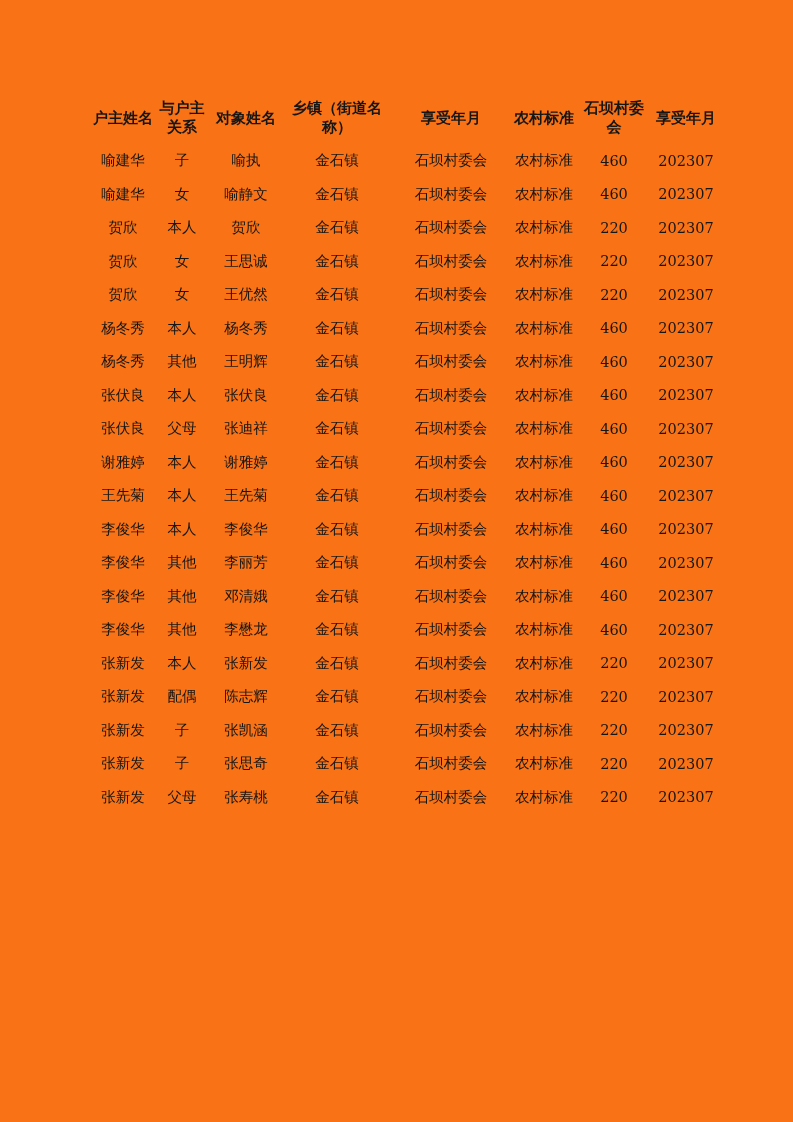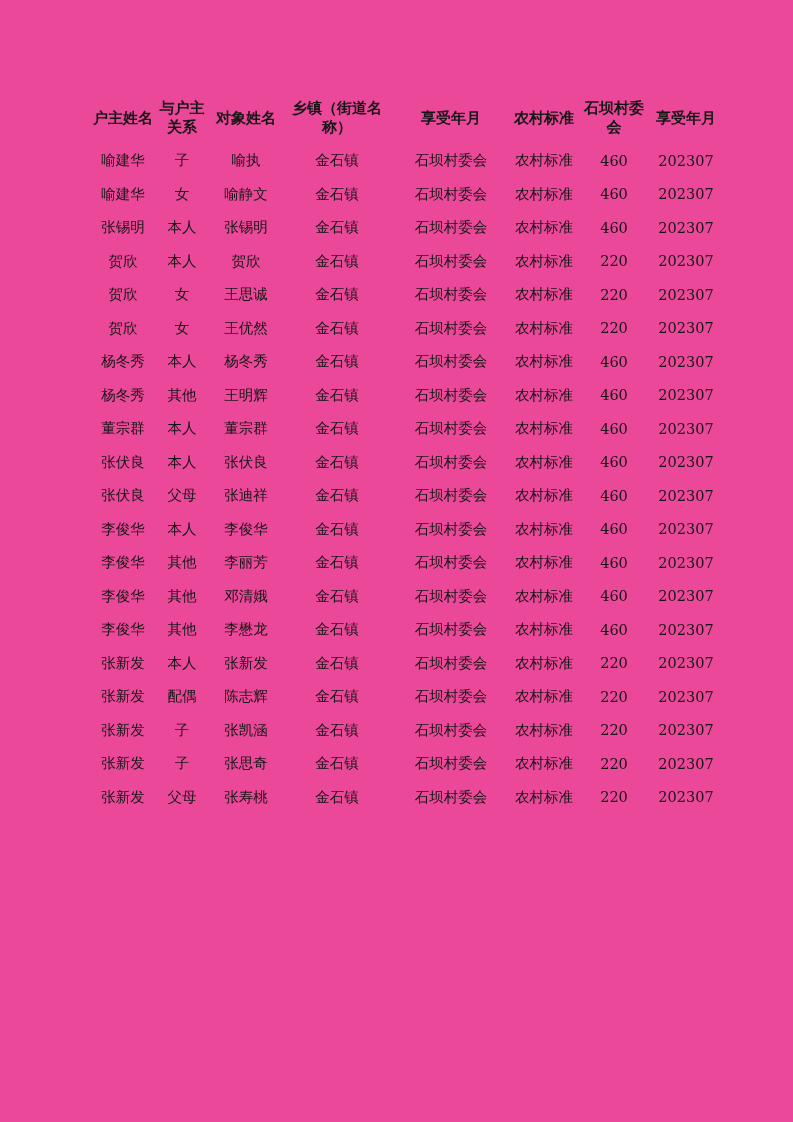--- a/index.html
+++ b/index.html
@@ -8,21 +8,21 @@
     height: 1122px;
     background: #ffffff;
     color: #161616;
     font-family: "DejaVu Serif", "Liberation Serif", serif;
   }
   .page {
     box-sizing: border-box;
     width: 793px;
     height: 1122px;
     padding: 92px 0 0 92px;
-    background: #ec4899;
+    background: #f97316;
     overflow: hidden;
   }
   table.grid {
     border-collapse: collapse;
     table-layout: fixed;
     width: 630px;
   }
   table.grid col.c1 { width: 62px; }
   table.grid col.c2 { width: 56px; }
   table.grid col.c3 { width: 72px; }
@@ -94,30 +94,20 @@
           <td>喻建华</td>
           <td>女</td>
           <td>喻静文</td>
           <td>金石镇</td>
           <td>石坝村委会</td>
           <td>农村标准</td>
           <td>460</td>
           <td>202307</td>
         </tr>
         <tr>
-          <td>张锡明</td>
-          <td>本人</td>
-          <td>张锡明</td>
-          <td>金石镇</td>
-          <td>石坝村委会</td>
-          <td>农村标准</td>
-          <td>460</td>
-          <td>202307</td>
-        </tr>
-        <tr>
           <td>贺欣</td>
           <td>本人</td>
           <td>贺欣</td>
           <td>金石镇</td>
           <td>石坝村委会</td>
           <td>农村标准</td>
           <td>220</td>
           <td>202307</td>
         </tr>
         <tr>
@@ -147,50 +137,60 @@
           <td>金石镇</td>
           <td>石坝村委会</td>
           <td>农村标准</td>
           <td>460</td>
           <td>202307</td>
         </tr>
         <tr>
           <td>杨冬秀</td>
           <td>其他</td>
           <td>王明辉</td>
-          <td>金石镇</td>
-          <td>石坝村委会</td>
-          <td>农村标准</td>
-          <td>460</td>
-          <td>202307</td>
-        </tr>
-        <tr>
-          <td>董宗群</td>
-          <td>本人</td>
-          <td>董宗群</td>
           <td>金石镇</td>
           <td>石坝村委会</td>
           <td>农村标准</td>
           <td>460</td>
           <td>202307</td>
         </tr>
         <tr>
           <td>张伏良</td>
           <td>本人</td>
           <td>张伏良</td>
           <td>金石镇</td>
           <td>石坝村委会</td>
           <td>农村标准</td>
           <td>460</td>
           <td>202307</td>
         </tr>
         <tr>
           <td>张伏良</td>
           <td>父母</td>
           <td>张迪祥</td>
+          <td>金石镇</td>
+          <td>石坝村委会</td>
+          <td>农村标准</td>
+          <td>460</td>
+          <td>202307</td>
+        </tr>
+        <tr>
+          <td>谢雅婷</td>
+          <td>本人</td>
+          <td>谢雅婷</td>
+          <td>金石镇</td>
+          <td>石坝村委会</td>
+          <td>农村标准</td>
+          <td>460</td>
+          <td>202307</td>
+        </tr>
+        <tr>
+          <td>王先菊</td>
+          <td>本人</td>
+          <td>王先菊</td>
           <td>金石镇</td>
           <td>石坝村委会</td>
           <td>农村标准</td>
           <td>460</td>
           <td>202307</td>
         </tr>
         <tr>
           <td>李俊华</td>
           <td>本人</td>
           <td>李俊华</td>

